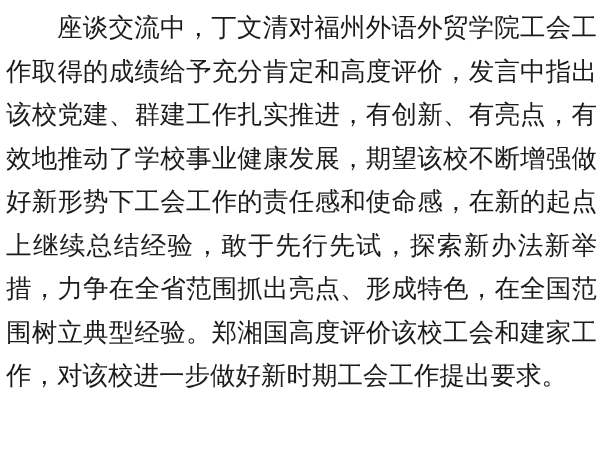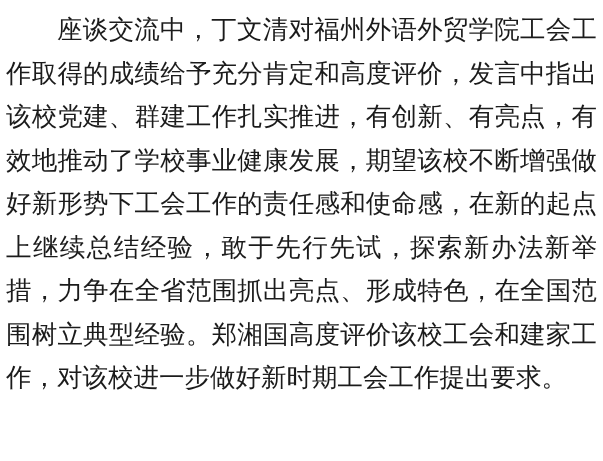--- a/index.html
+++ b/index.html
@@ -15,21 +15,21 @@
   }
   #page {
     position: relative;
     width: 603px;
     height: 461px;
     background: #ffffff;
     box-sizing: border-box;
     padding: 8px 6px 6px 6px;
   }
   #article-body {
-    font-family: Liberation Serif, serif;
+    font-family: Liberation Mono, monospace;
     font-size: 25.5px;
     line-height: 43.5px;
     color: #1b1b1b;
     text-align: justify;
     text-justify: inter-ideograph;
     text-indent: 2em;
     letter-spacing: 0px;
     word-break: break-all;
     margin: 0;
   }

